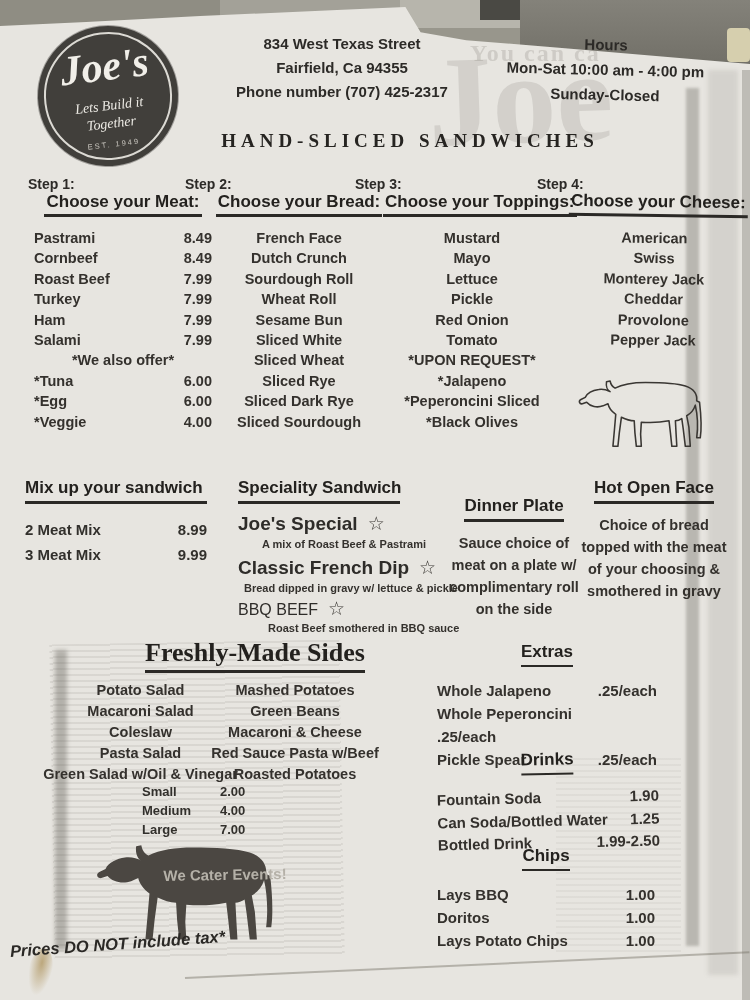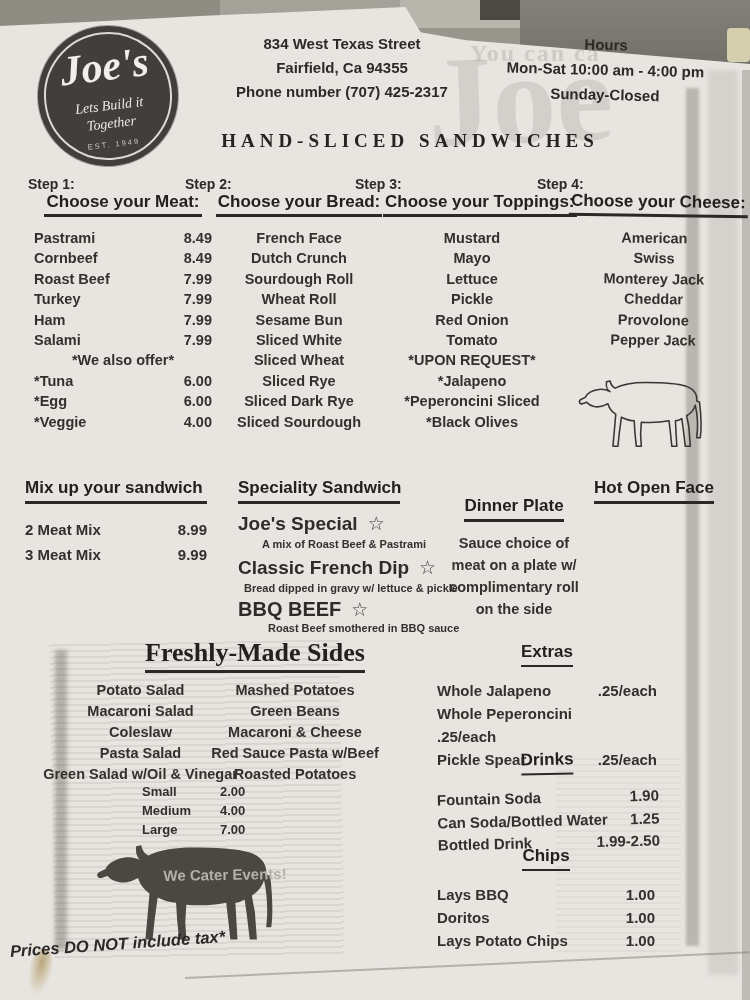--- a/index.html
+++ b/index.html
@@ -58,21 +58,21 @@
   .sec-title{display:inline-block;font-size:17px;font-weight:800;color:#23211e;
         border-bottom:3.5px solid #2b2926;padding-bottom:3px;white-space:nowrap;}
   .mix-row{display:flex;justify-content:space-between;font-size:15px;font-weight:700;line-height:25px;}
   .sp-name-row{font-size:19px;font-weight:600;line-height:26px;color:#2e2c29;white-space:nowrap;}
   .star-icon::before{content:"\2606";font-size:19px;margin-left:10px;color:#3a3733;}
   .sp-desc{font-size:11px;font-weight:700;line-height:15px;color:#34312d;white-space:nowrap;}
   .sp-item:nth-of-type(1) .sp-desc{margin-left:24px;}
   .sp-item:nth-of-type(2){margin-top:3px;}
   .sp-item:nth-of-type(2) .sp-desc{margin-left:6px;}
   .sp-item:nth-of-type(3){margin-top:2px;}
-  .sp-item:nth-of-type(3) .sp-name-row{font-size:20px;line-height:22px;font-weight:700;}
+  .sp-item:nth-of-type(3) .sp-name-row{font-size:16px;line-height:22px;font-weight:400;}
   .sp-item:nth-of-type(3) .sp-desc{margin-left:30px;}
   .plate-desc{font-size:14.5px;font-weight:700;line-height:22px;margin-top:10px;text-align:center;color:#34312d;}
 
   
   .sides-title{display:inline-block;font-family:"Liberation Serif","DejaVu Serif",serif;
         font-size:26px;font-weight:700;color:#23211e;border-bottom:3px solid #2b2926;padding-bottom:2px;}
   .sz-row{display:flex;font-size:13px;font-weight:700;line-height:19px;}
   .sz-row .nm{width:78px;}
   .hdr-c{text-align:center;}
   .list-pad{margin-top:12px;}
@@ -280,20 +280,21 @@
         </div>
     </div>
 
     <div class="abs hdr-c" style="left:443px;top:496px;width:142px;">
       <span class="sec-title">Dinner Plate</span>
       <div class="plate-desc">Sauce choice of meat on a plate w/ complimentary roll on the side</div>
     </div>
 
     <div class="abs hdr-c" style="left:578px;top:478px;width:152px;">
       <span class="sec-title">Hot Open Face</span>
+      <div class="plate-desc">Choice of bread topped with the meat of your choosing &amp; smothered in gravy</div>
     </div>
 
     <div class="abs hdr-c" style="left:100px;top:638px;width:310px;">
       <span class="sides-title">Freshly-Made Sides</span>
     </div>
     <div class="abs col" style="left:18px;top:680px;width:245px;">
 
     <div class="line-item" style="line-height:21px;">Potato Salad</div>
         <div class="line-item" style="line-height:21px;">Macaroni Salad</div>
         <div class="line-item" style="line-height:21px;">Coleslaw</div>

